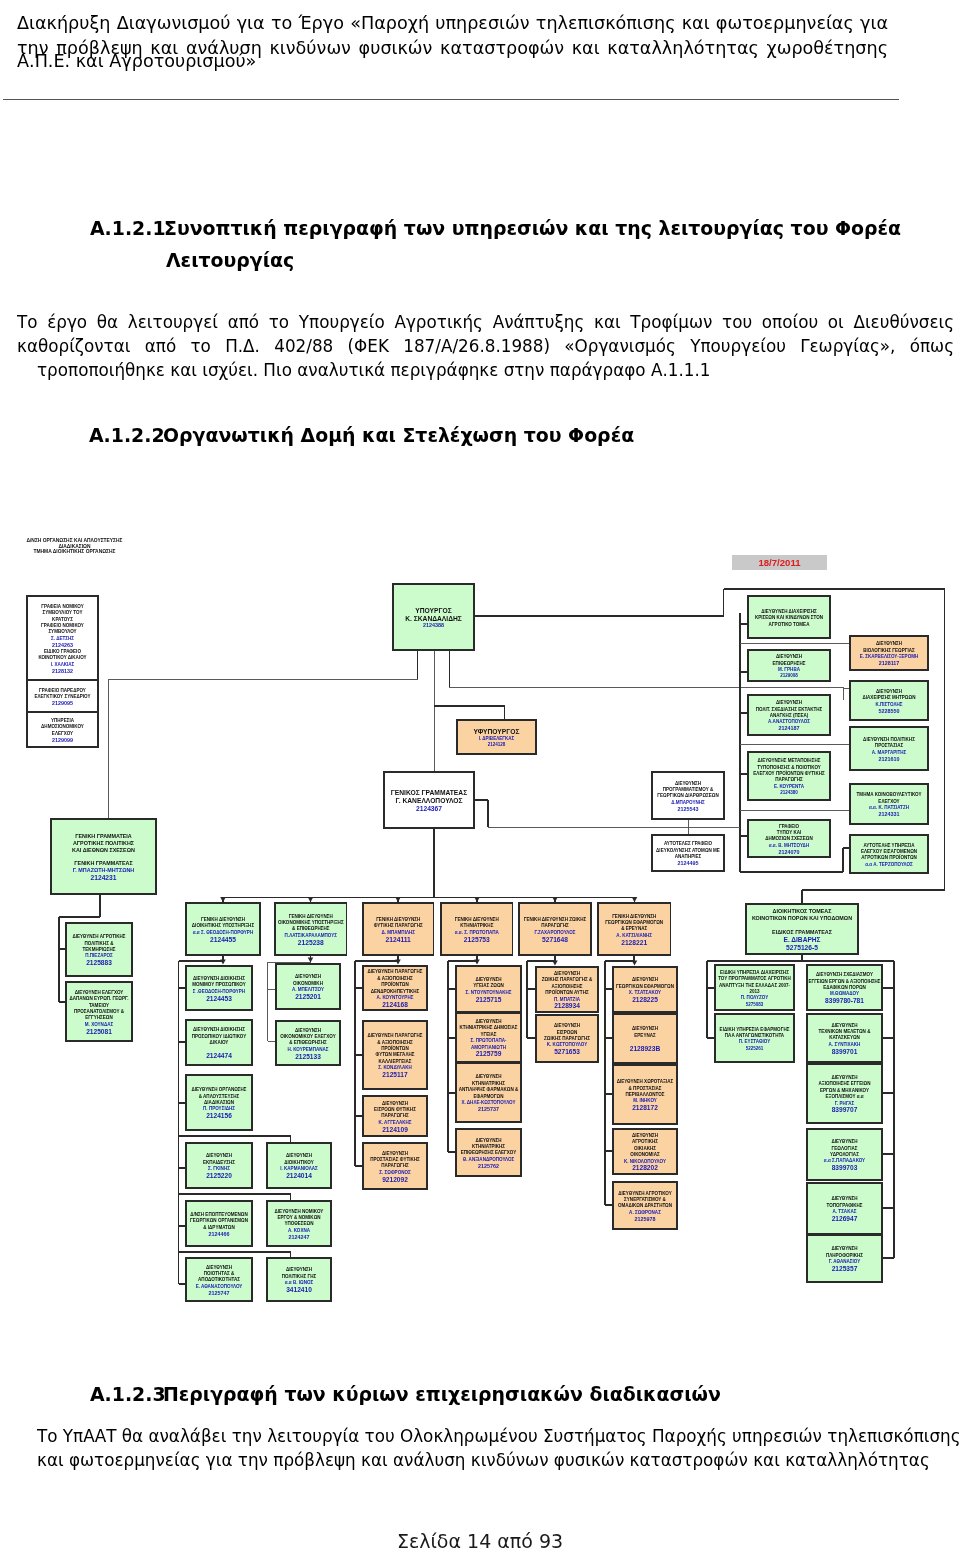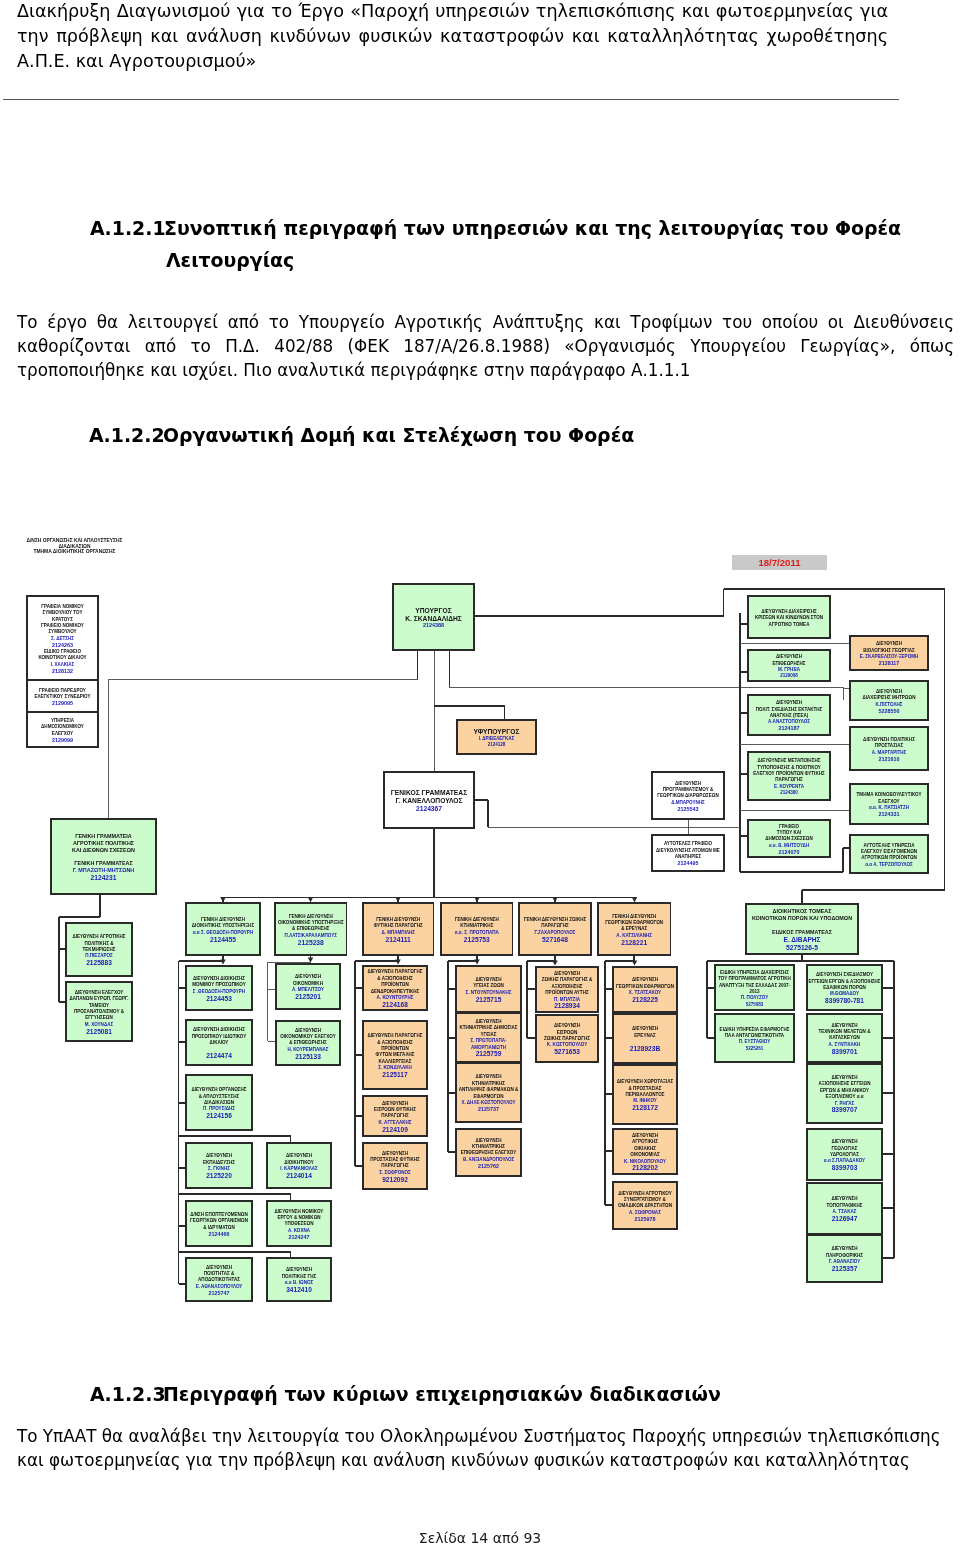--- a/index.html
+++ b/index.html
@@ -1,38 +1,38 @@
 <!DOCTYPE html>
 <html><head>
 <meta charset="utf-8">
 <style>
   html,body{margin:0;padding:0;background:#ffffff;}
   body{width:960px;height:1551px;font-family:"DejaVu Sans",sans-serif;color:#000;position:relative;overflow:hidden;}
   .page{position:absolute;left:0;top:0;width:960px;height:1551px;}
 
   
   .hdr-l{position:absolute;font-size:17.6px;white-space:nowrap;}
-  .hdr-j{position:absolute;left:17px;width:871px;font-size:17.6px;text-align:justify;text-align-last:justify;height:22px;overflow:hidden;}
+  .hdr-j{position:absolute;left:17px;width:871px;font-size:17.6px;text-align:justify;text-align-last:justify;height:22px;overflow:hidden;margin-top:12px;}
   .part{position:absolute;font-size:16.8px;white-space:nowrap;}
   .hrule{position:absolute;left:3px;top:99px;width:896px;height:0;border-top:1.6px solid #555;}
 
   
   .h2{position:absolute;font-weight:bold;font-style:italic;font-size:20px;white-space:nowrap;}
   .h3{position:absolute;font-weight:bold;font-size:18.9px;white-space:nowrap;}
-  .ln{position:absolute;font-size:16.8px;white-space:nowrap;}
+  .ln{position:absolute;font-size:16.8px;white-space:nowrap;margin-left:20px;}
   .lnj{position:absolute;left:17px;width:937px;font-size:16.8px;text-align:justify;text-align-last:justify;height:22px;overflow:hidden;}
   .chartwrap{position:absolute;left:0px;top:530px;width:960px;height:800px;}
   .stamp{position:absolute;left:-13px;top:8px;width:175px;text-align:center;font-size:4.9px;font-weight:bold;
          font-family:"Liberation Sans",sans-serif;line-height:5.6px;color:#111;}
   .ctitle{position:absolute;left:285px;top:12px;width:370px;text-align:center;font-size:12.1px;
           font-family:"Liberation Sans",sans-serif;line-height:14px;color:#000;}
   .cdate{position:absolute;left:732px;top:25px;width:95px;height:15px;background:#c9c9c9;color:#e01b1b;
          font-family:"Liberation Sans",sans-serif;font-size:9.6px;font-weight:bold;text-align:center;line-height:15px;}
   .org{display:block;}
-  .footer{position:absolute;left:0;top:1530px;width:960px;text-align:center;font-size:14px;color:#1a1a1a;}
+  .footer{position:absolute;left:0;top:1530px;width:960px;text-align:center;font-size:19px;color:#1a1a1a;}
 </style>
 </head>
 <body>
 
 <div class="page">
 
   <div>
     <div class="hdr-j" style="top:1px;">Διακήρυξη Διαγωνισμού για το Έργο «Παροχή υπηρεσιών τηλεπισκόπισης και φωτοερμηνείας για</div>
     <div class="hdr-j" style="top:26px;">την πρόβλεψη και ανάλυση κινδύνων φυσικών καταστροφών και καταλληλότητας χωροθέτησης</div>
     <div class="hdr-l" style="left:17px;top:51px;">Α.Π.Ε. και Αγροτουρισμού»</div>

